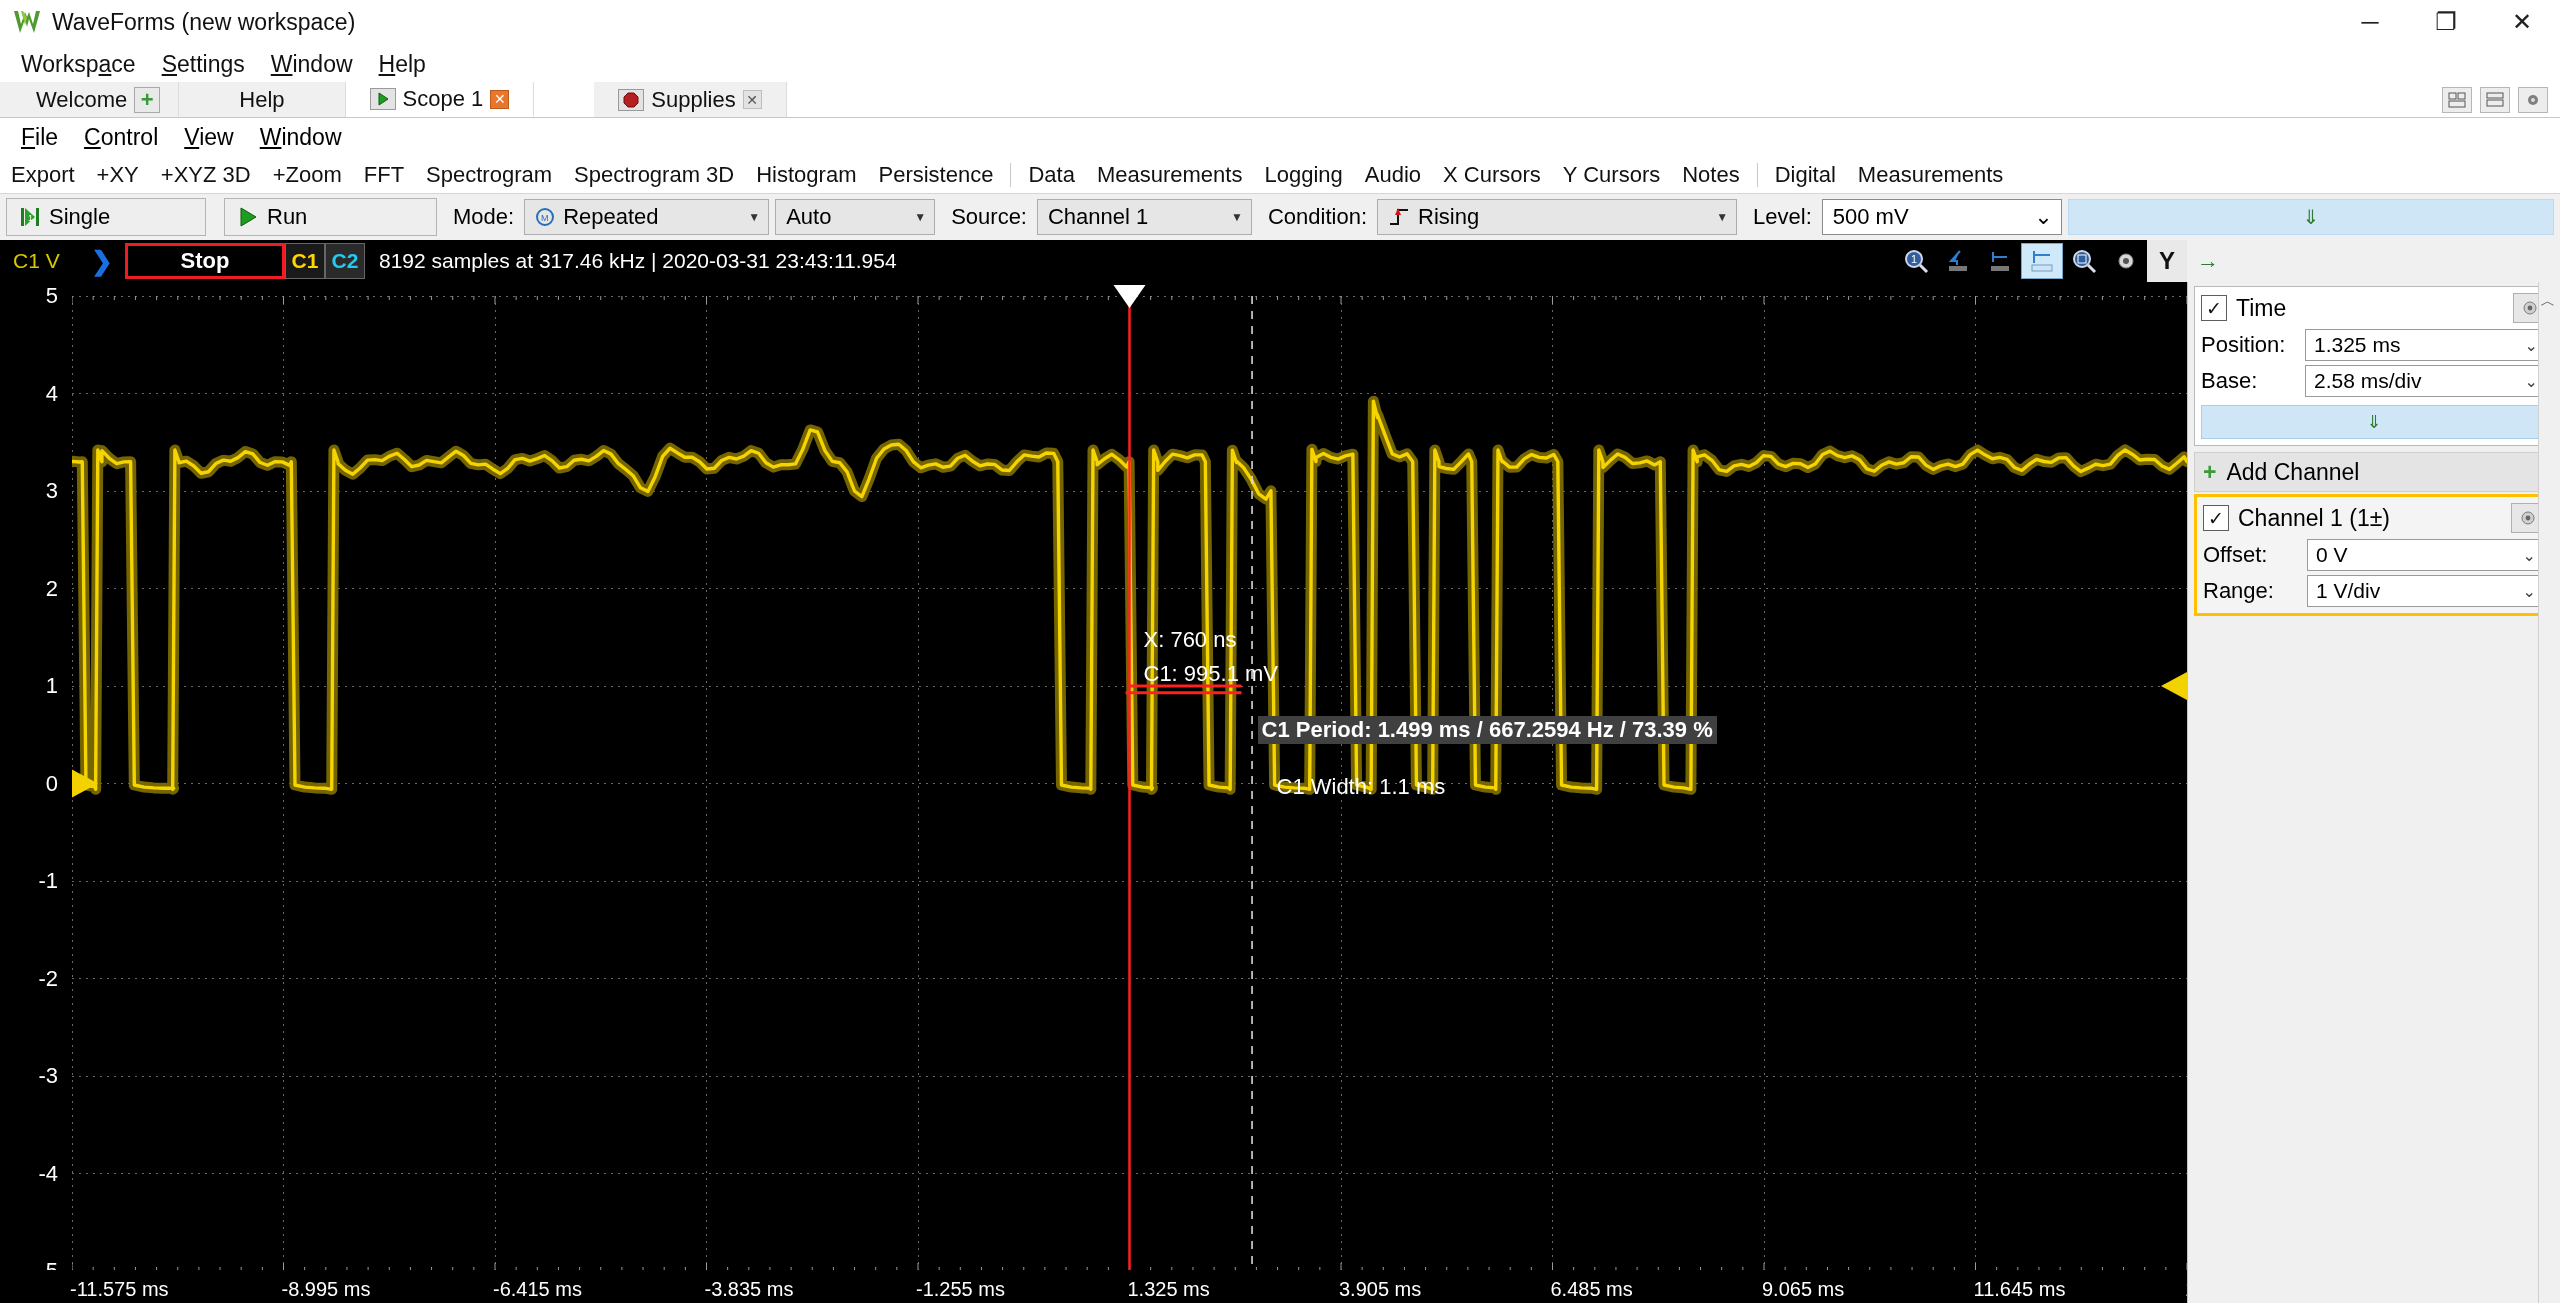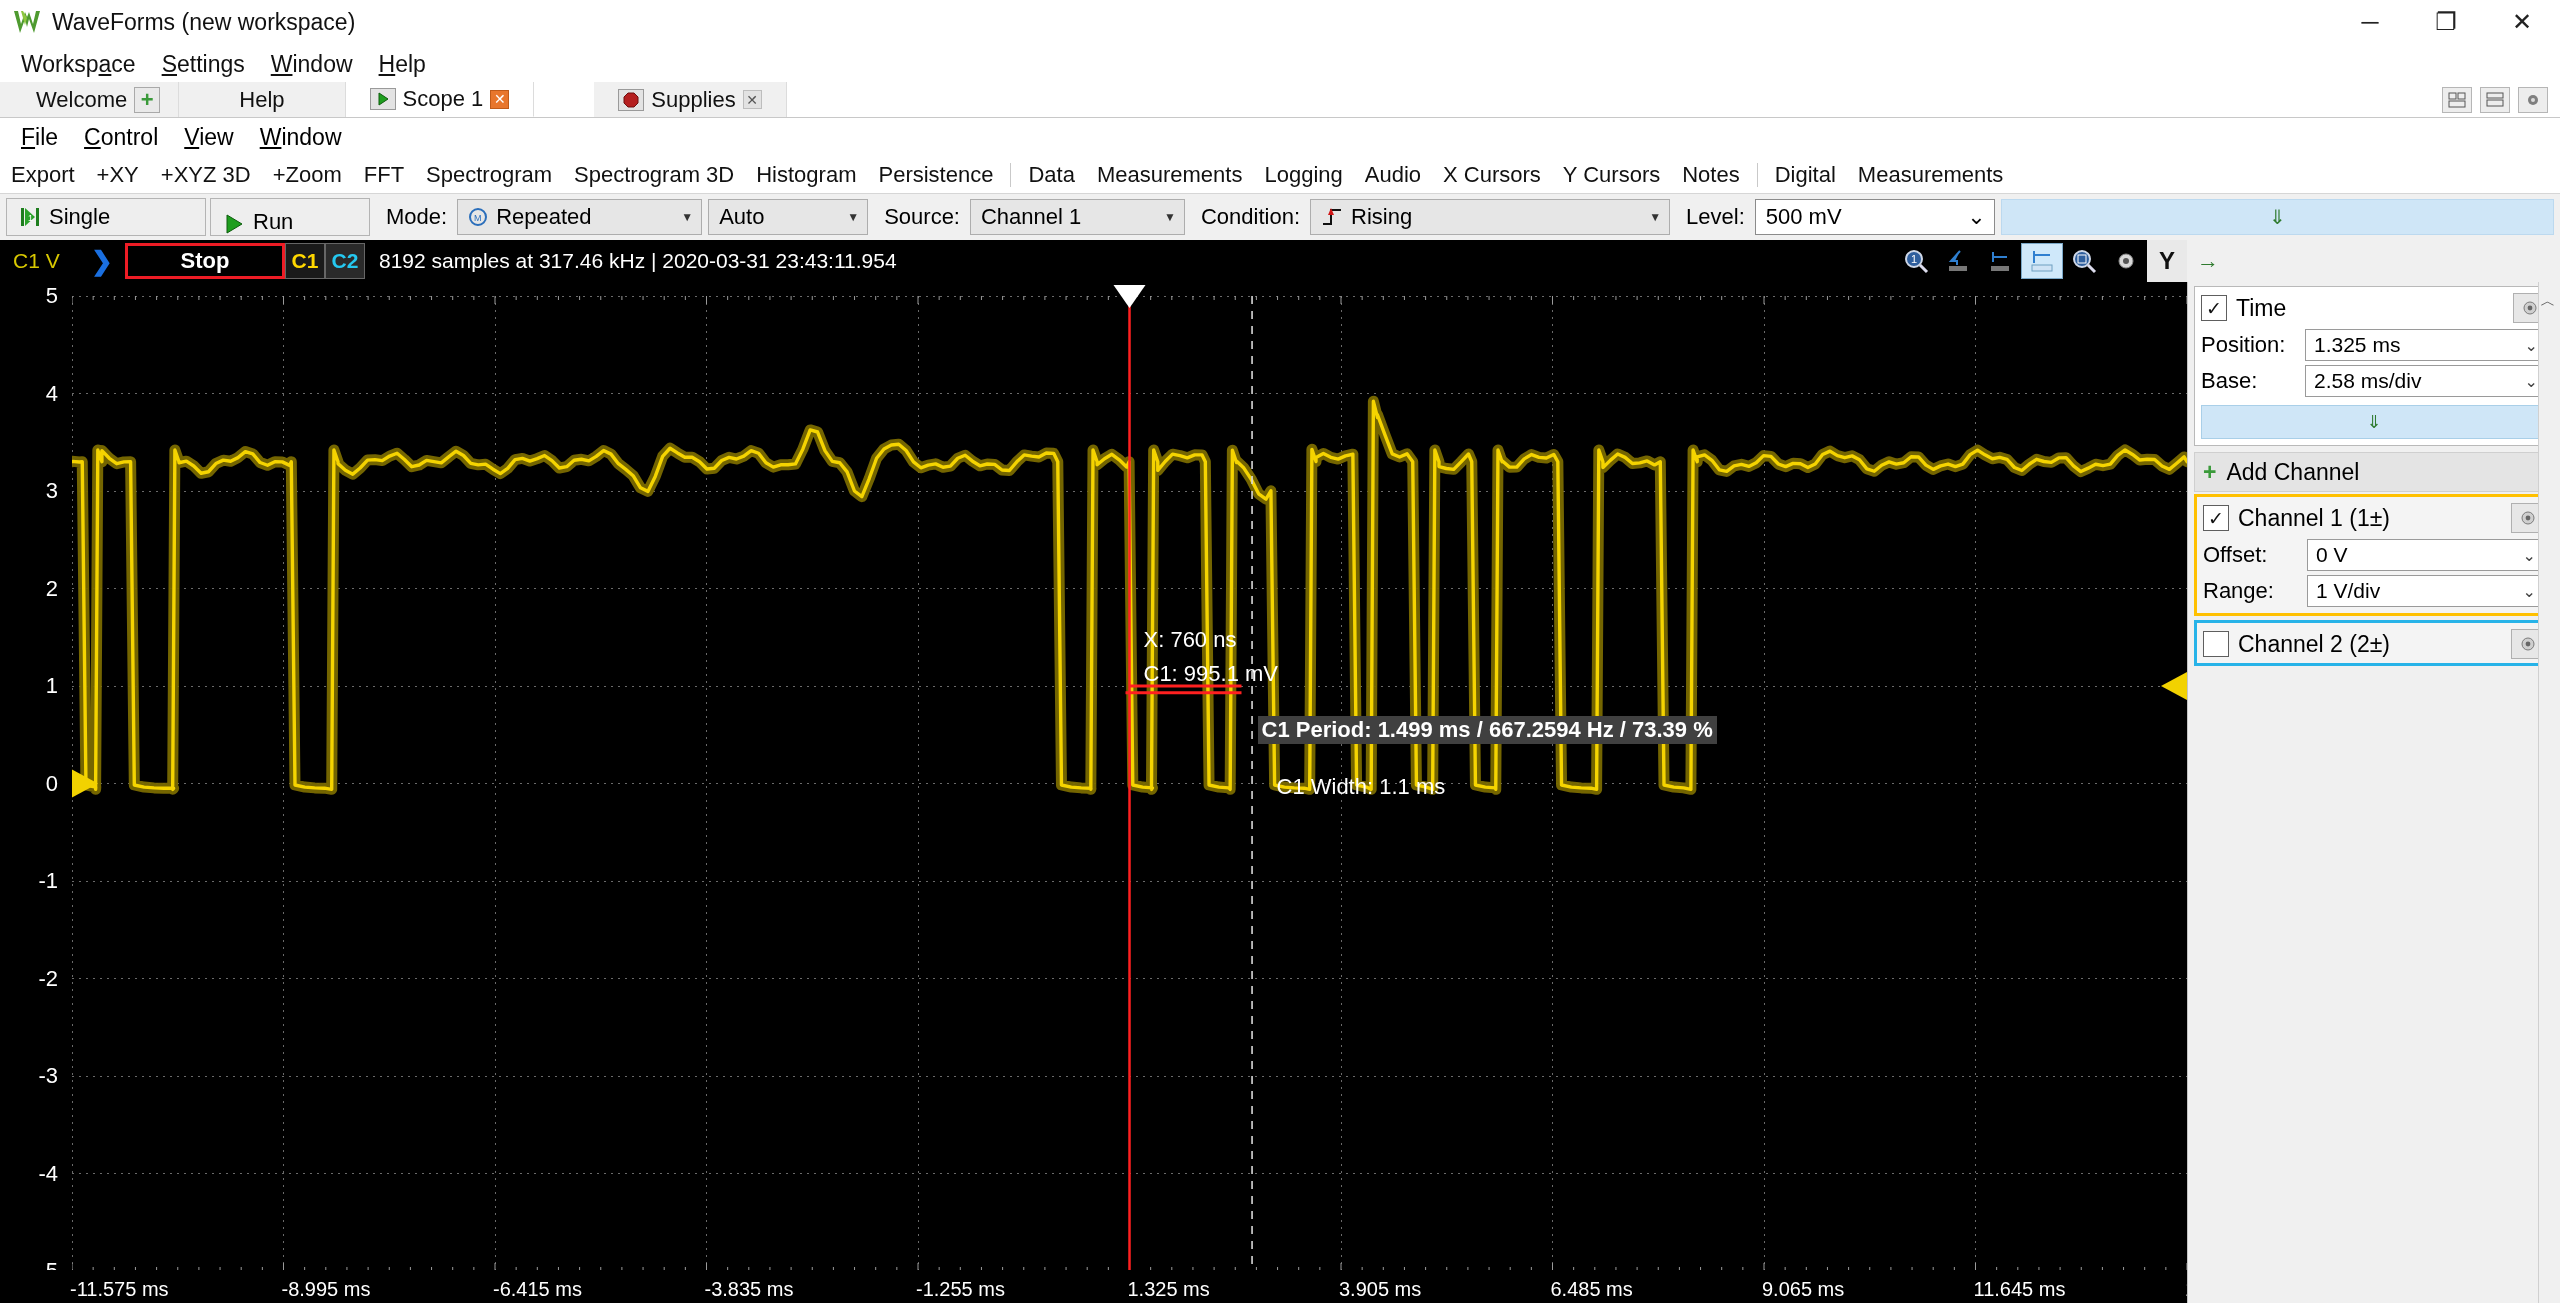--- a/index.html
+++ b/index.html
@@ -245,21 +245,21 @@
   <div class="ctlrow">
     <div class="btnbox" style="width:200px;">
       <svg width="22" height="22" viewBox="0 0 22 22">
         <rect x="2" y="2" width="3" height="18" fill="#1e7d1e"></rect>
         <rect x="17" y="2" width="3" height="18" fill="#1e7d1e"></rect>
         <polygon points="6,2 16,11 6,20" fill="#2aa22a"></polygon>
         <text x="9" y="15" font-size="9" fill="#fff">1</text>
       </svg>
       <span>Single</span>
     </div>
-    <div class="btnbox" style="width:160px; margin-left:4px;align-items:flex-end;">
+    <div class="btnbox" style="width:213px; margin-left:18px;">
       <svg width="22" height="22" viewBox="0 0 22 22">
         <polygon points="4,2 19,11 4,20" fill="#1e9e1e" stroke="#0d5c0d"></polygon>
       </svg>
       <span>Run</span>
     </div>
     <span class="lbl">Mode:</span>
     <div class="combo" style="width:245px;">
       <span class="cv">
         <svg width="20" height="20" viewBox="0 0 20 20">
             <circle cx="10" cy="10" r="8" fill="none" stroke="#2a6ebb" stroke-width="2"></circle>
@@ -687,30 +687,18 @@
       </div>
       <div class="rp-row" style="padding-bottom:6px;">
         <span class="rp-lab">Range:</span>
         <span class="rp-field">
           <span>1 V/div</span>
           <span class="chev">⌄</span>
         </span>
       </div>
     </div>
 
-    <div class="rp-chan ch2" style="margin-top:4px;">
-      <div class="rp-hdr">
-        <span class="cbx"></span>
-        <span class="rp-title">Channel 2 (2±)</span>
-        <span class="gearbtn">
-          <svg width="20" height="20" viewBox="0 0 20 20">
-              <circle cx="10" cy="10" r="6" fill="#cfcfcf" stroke="#7a7a7a"></circle>
-              <circle cx="10" cy="10" r="2.4" fill="#666"></circle>
-            </svg>
-        </span>
-      </div>
-    </div>
   </div>
 
   <div class="scrollrail"></div>
   <div class="scroll-up">︿</div>
 
 </div>
 
 </body></html>

